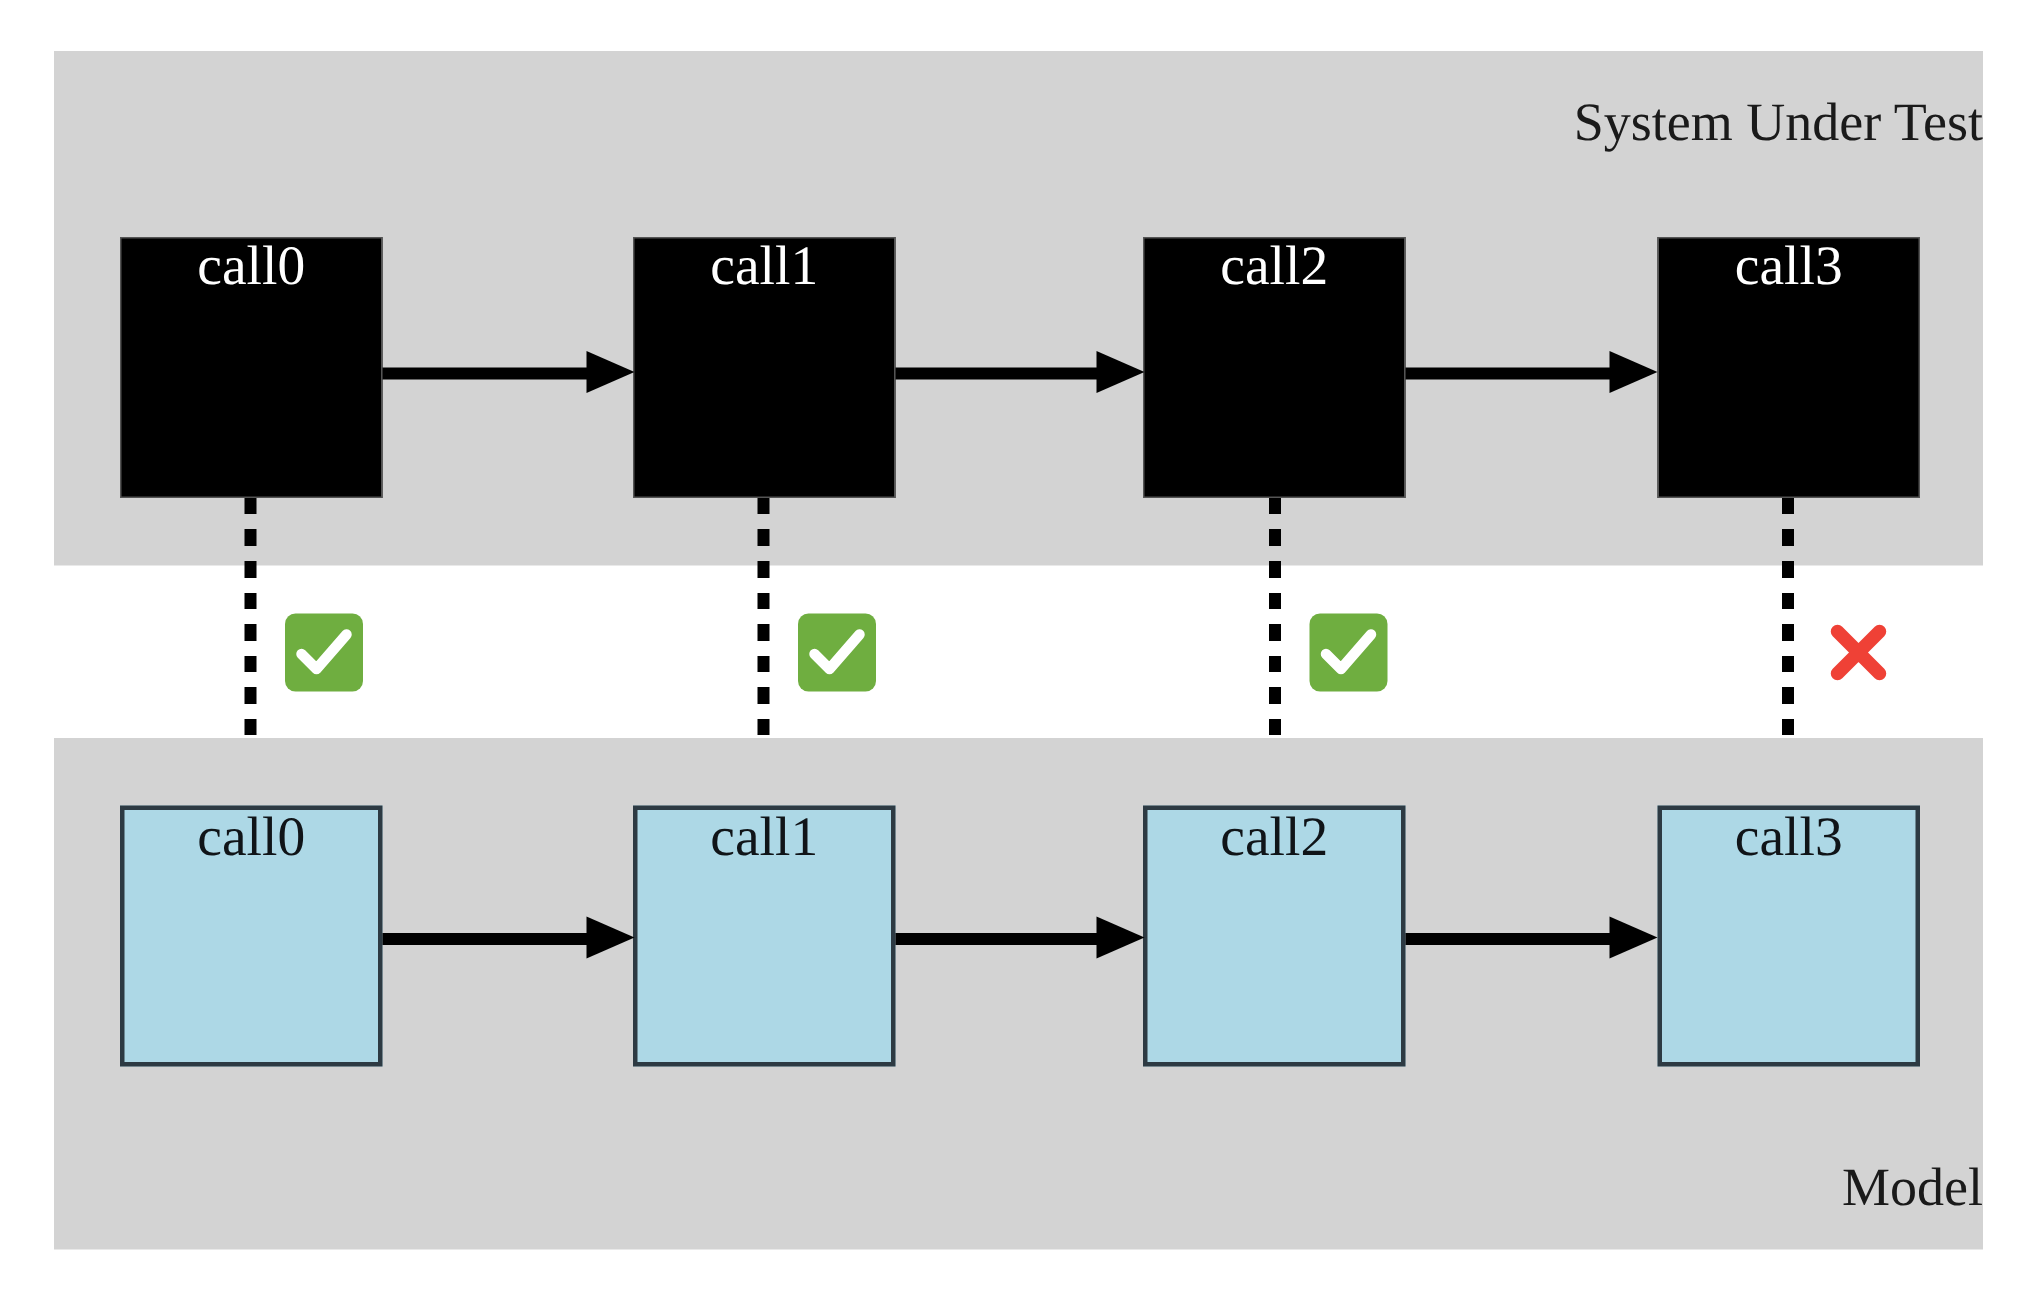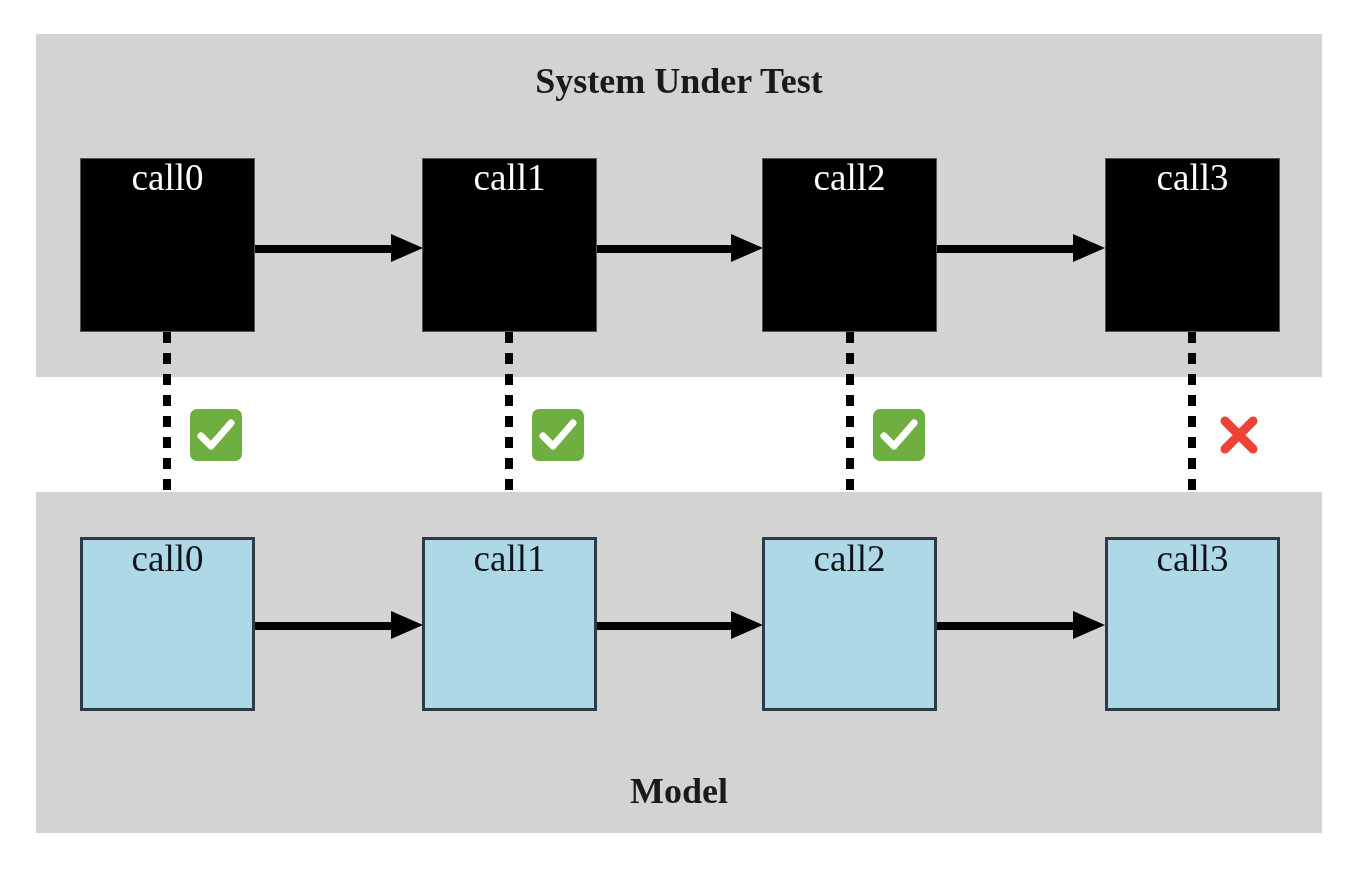--- a/index.html
+++ b/index.html
@@ -32,25 +32,24 @@
   #lane-model {
     left: 36px;
     top: 492px;
     width: 1286px;
     height: 341px;
   }
 
   .lane-title {
     position: absolute;
     width: 100%;
-    text-align: center;
+    text-align: right;
     font-size: 36px;
     color: #1a1a1a;
     line-height: 1;
-    font-weight: bold;
   }
   #lane-sut .lane-title { top: 29px; }
   #lane-model .lane-title { bottom: 24px; }
 
   
   .node {
     position: absolute;
     display: flex;
     justify-content: center;
     font-size: 37px;

